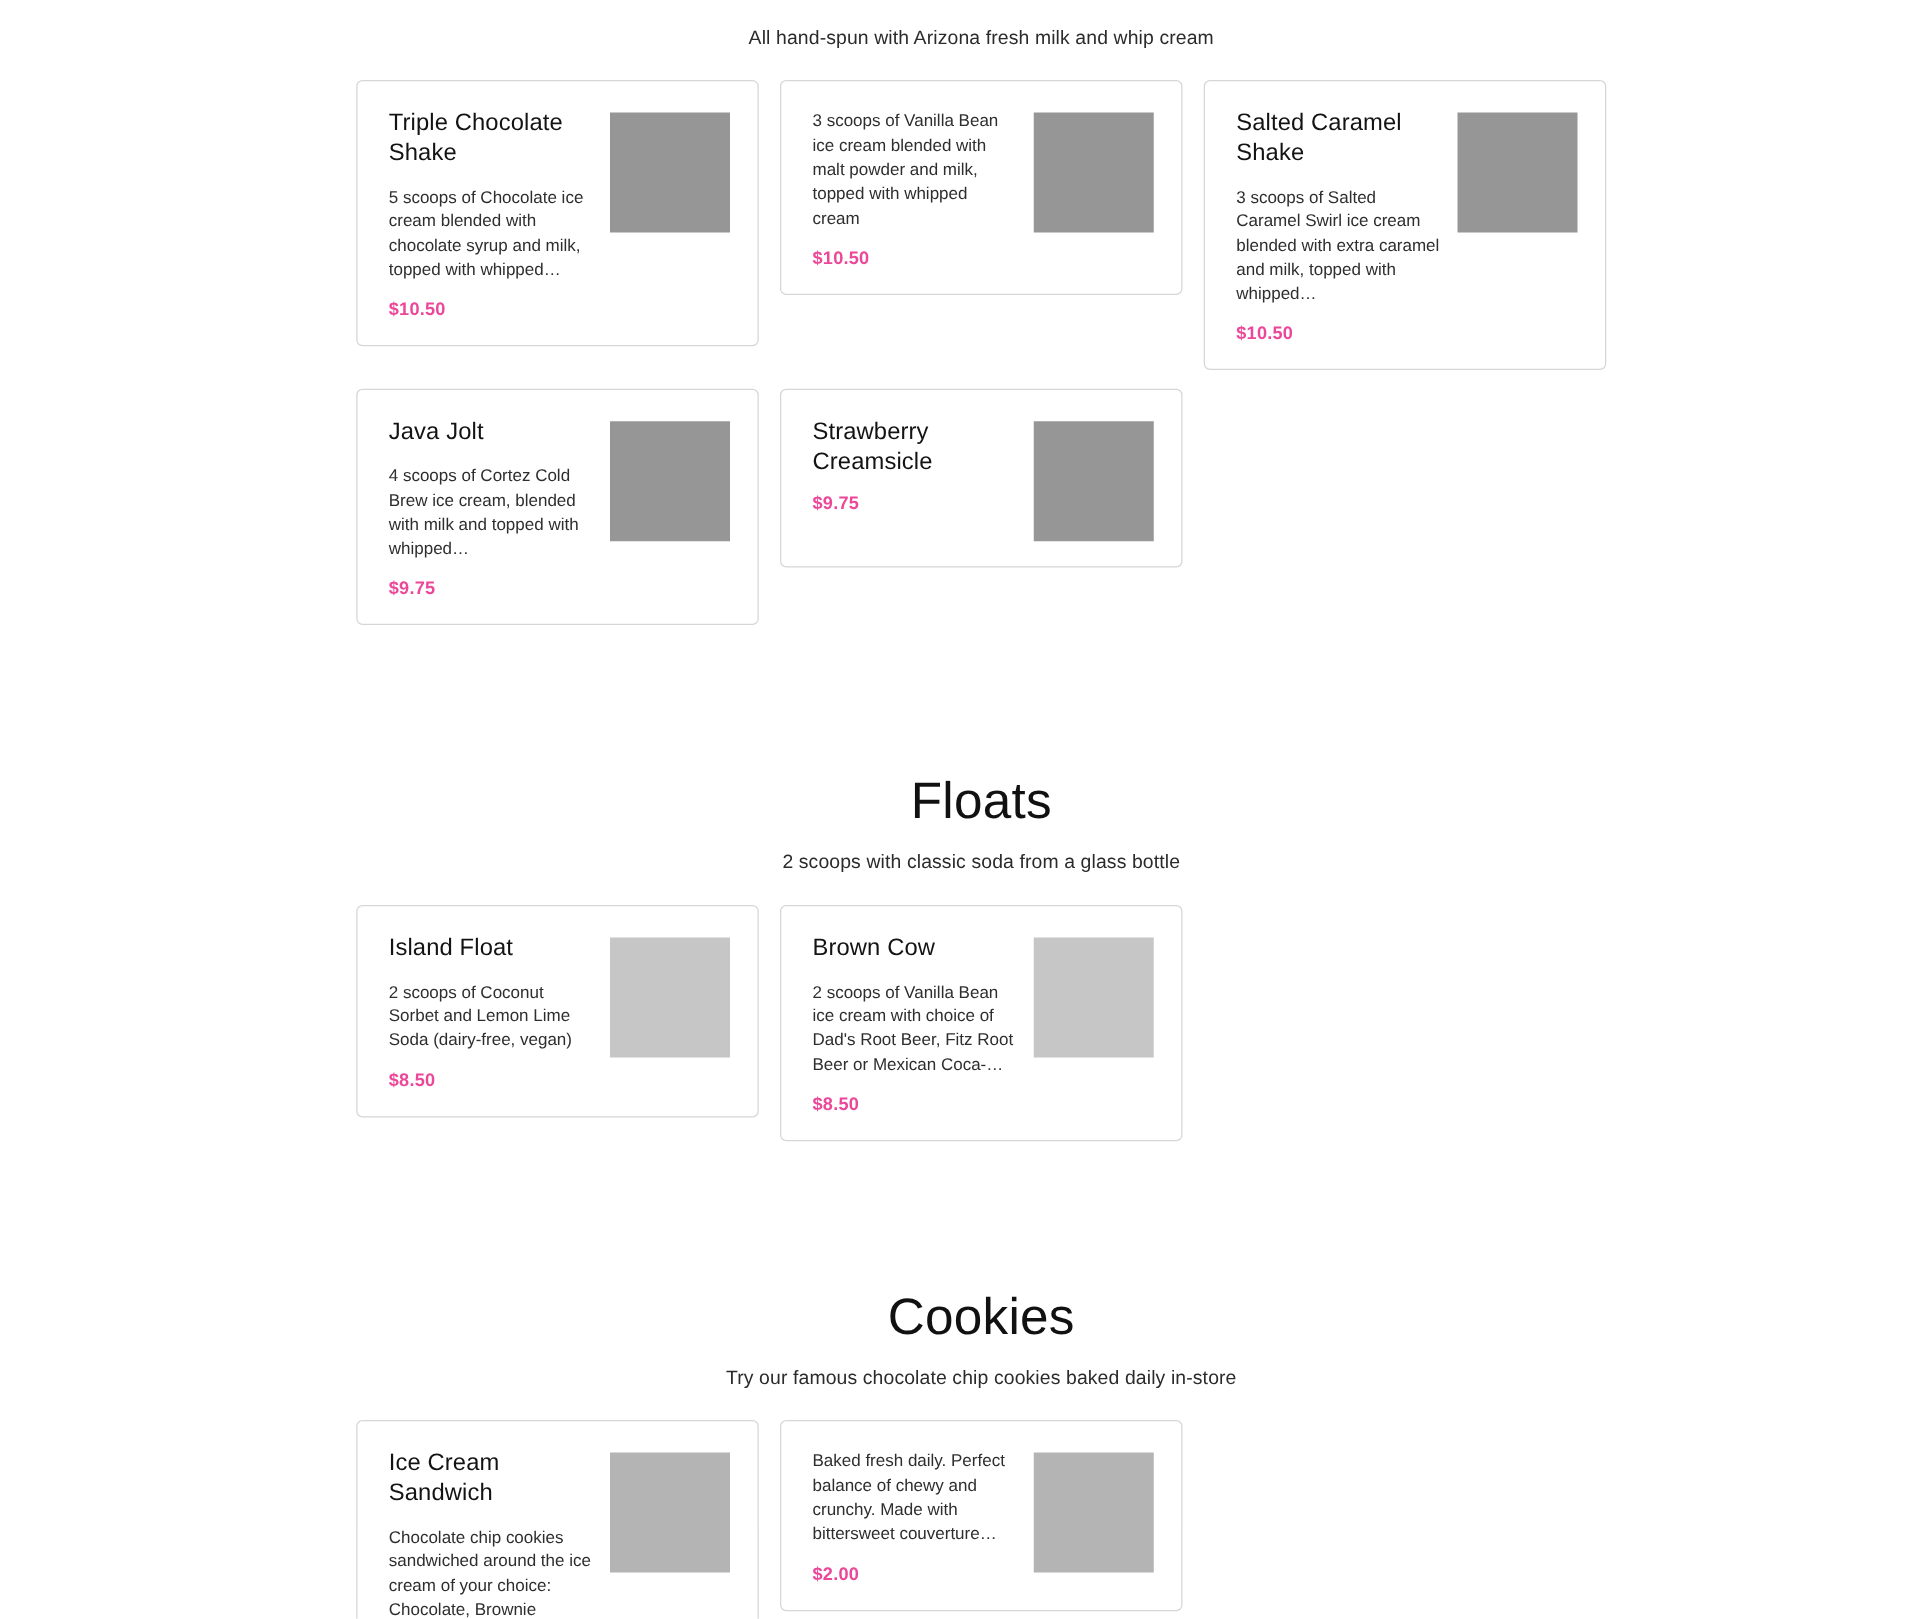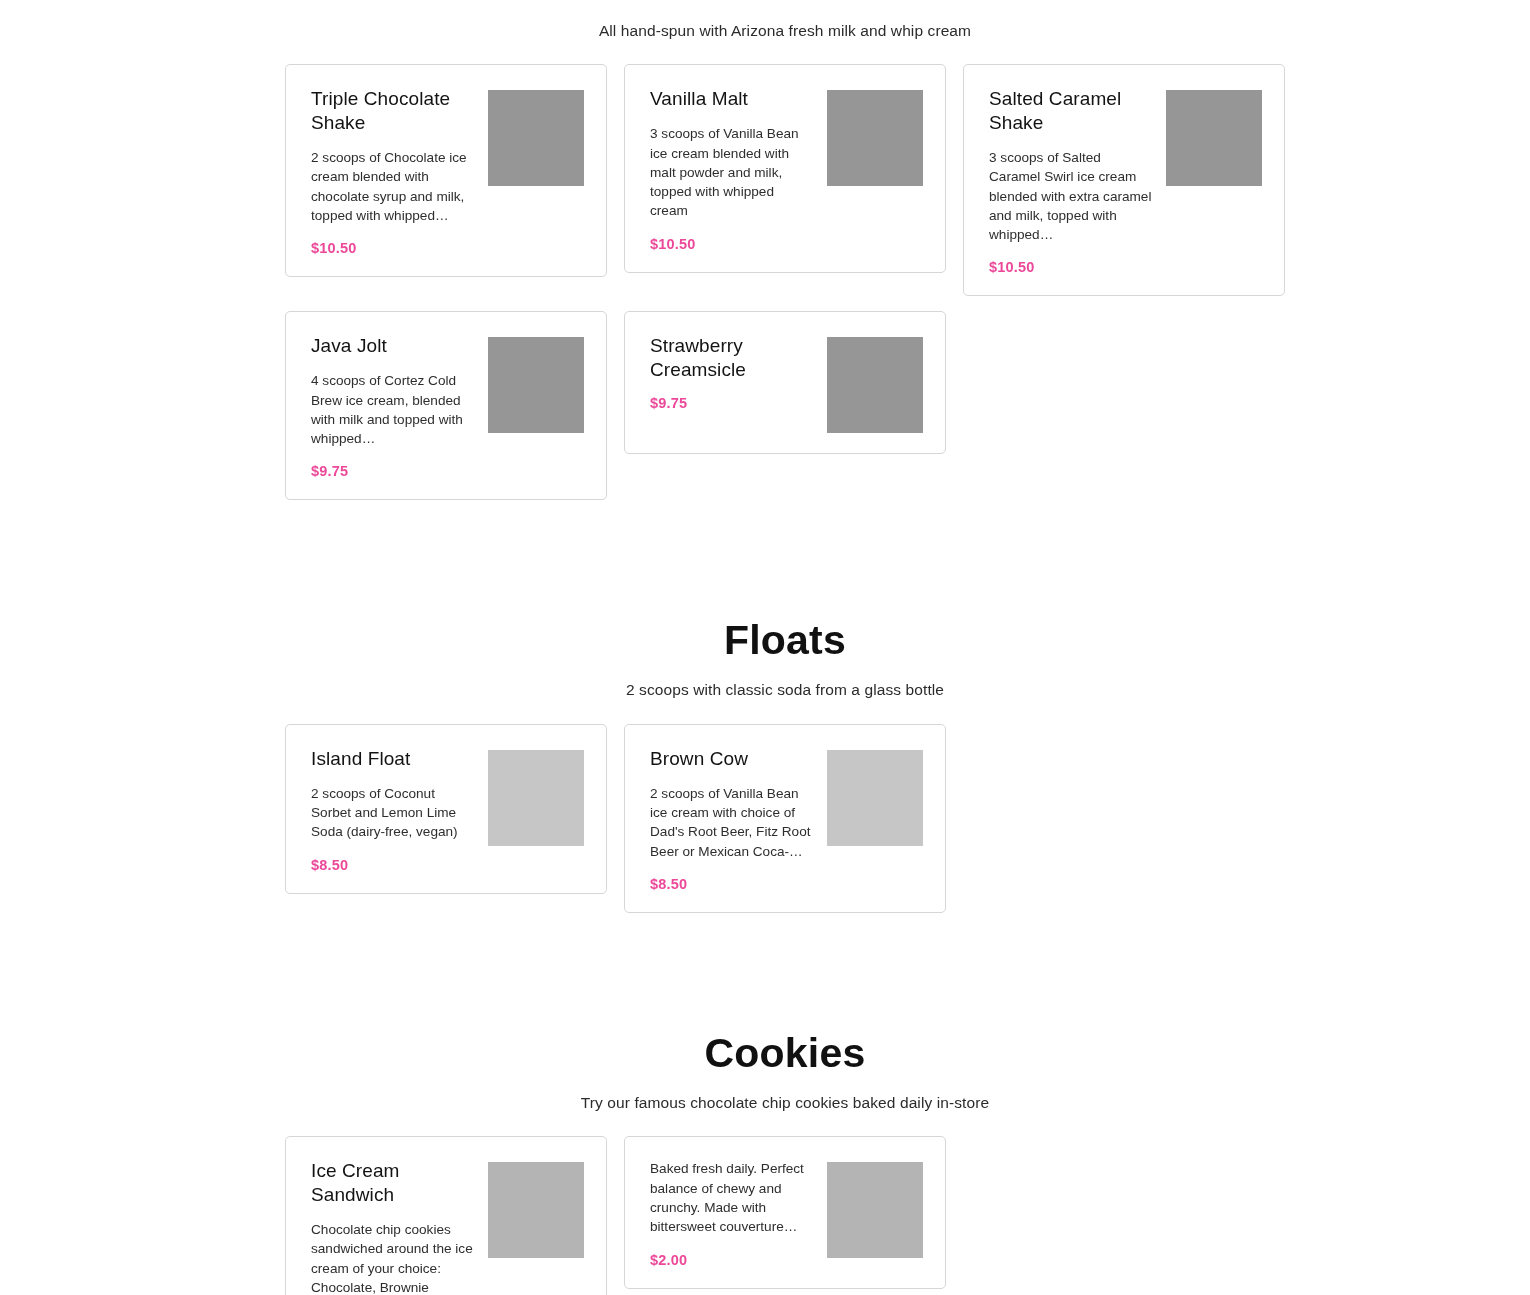--- a/index.html
+++ b/index.html
@@ -27,21 +27,21 @@
   .section-subtitle {
     text-align: center;
     font-size: 15.5px;
     line-height: 1.45;
     color: #2b2b2b;
     letter-spacing: 0.1px;
   }
   .section-title {
     text-align: center;
     font-size: 41px;
-    font-weight: 700;
+    font-weight: 400;
     line-height: 1.1;
     color: #111111;
     letter-spacing: 0.2px;
     margin: 0;
   }
 
   
   .menu-grid {
     width: 1000px;
     margin: 0 auto;
@@ -111,29 +111,28 @@
   <div class="header-gap"></div>
   <div class="section-subtitle">All hand-spun with Arizona fresh milk and whip cream</div>
 
   <div class="subtitle-gap"></div>
 
   <div class="menu-grid">
 
     <div class="menu-card">
       <div class="card-text">
         <div class="item-name">Triple Chocolate Shake</div>
-        <div class="item-desc">2 scoops of Chocolate ice cream blended with chocolate syrup and milk, topped with whipped…</div>
+        <div class="item-desc">5 scoops of Chocolate ice cream blended with chocolate syrup and milk, topped with whipped…</div>
         <div class="item-price">$10.50</div>
       </div>
       <div class="item-thumb"></div>
     </div>
 
     <div class="menu-card">
       <div class="card-text">
-        <div class="item-name">Vanilla Malt</div>
         <div class="item-desc">3 scoops of Vanilla Bean ice cream blended with malt powder and milk, topped with whipped cream</div>
         <div class="item-price">$10.50</div>
       </div>
       <div class="item-thumb"></div>
     </div>
 
     <div class="menu-card">
       <div class="card-text">
         <div class="item-name">Salted Caramel Shake</div>
         <div class="item-desc">3 scoops of Salted Caramel Swirl ice cream blended with extra caramel and milk, topped with whipped…</div>

